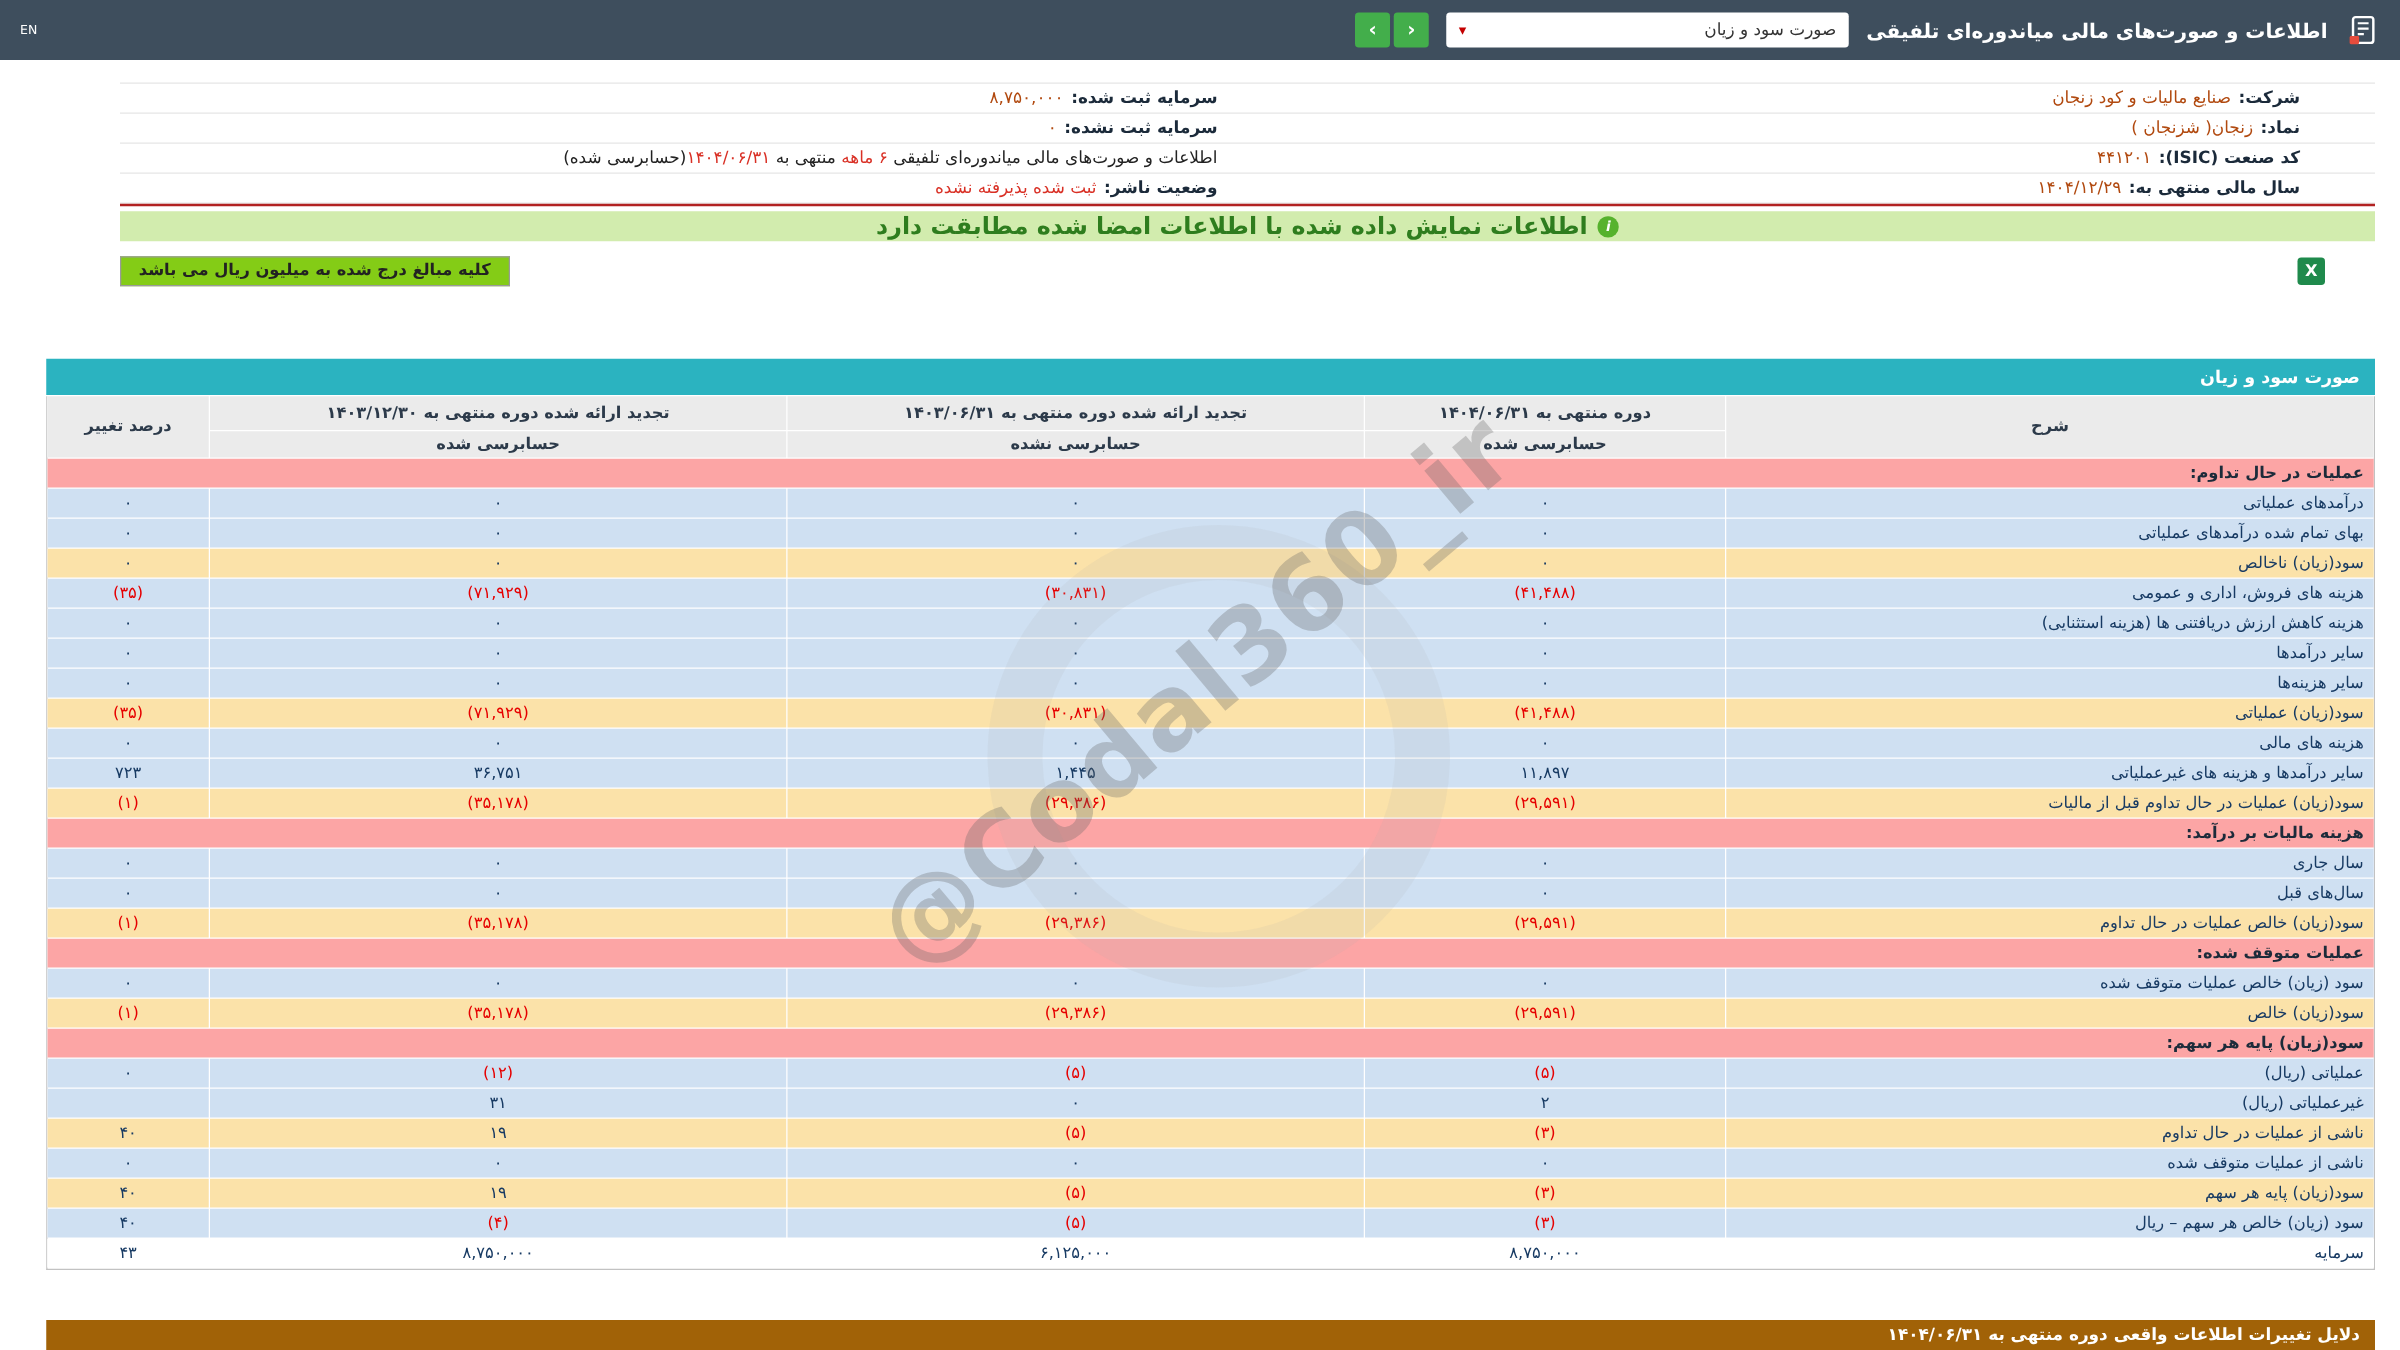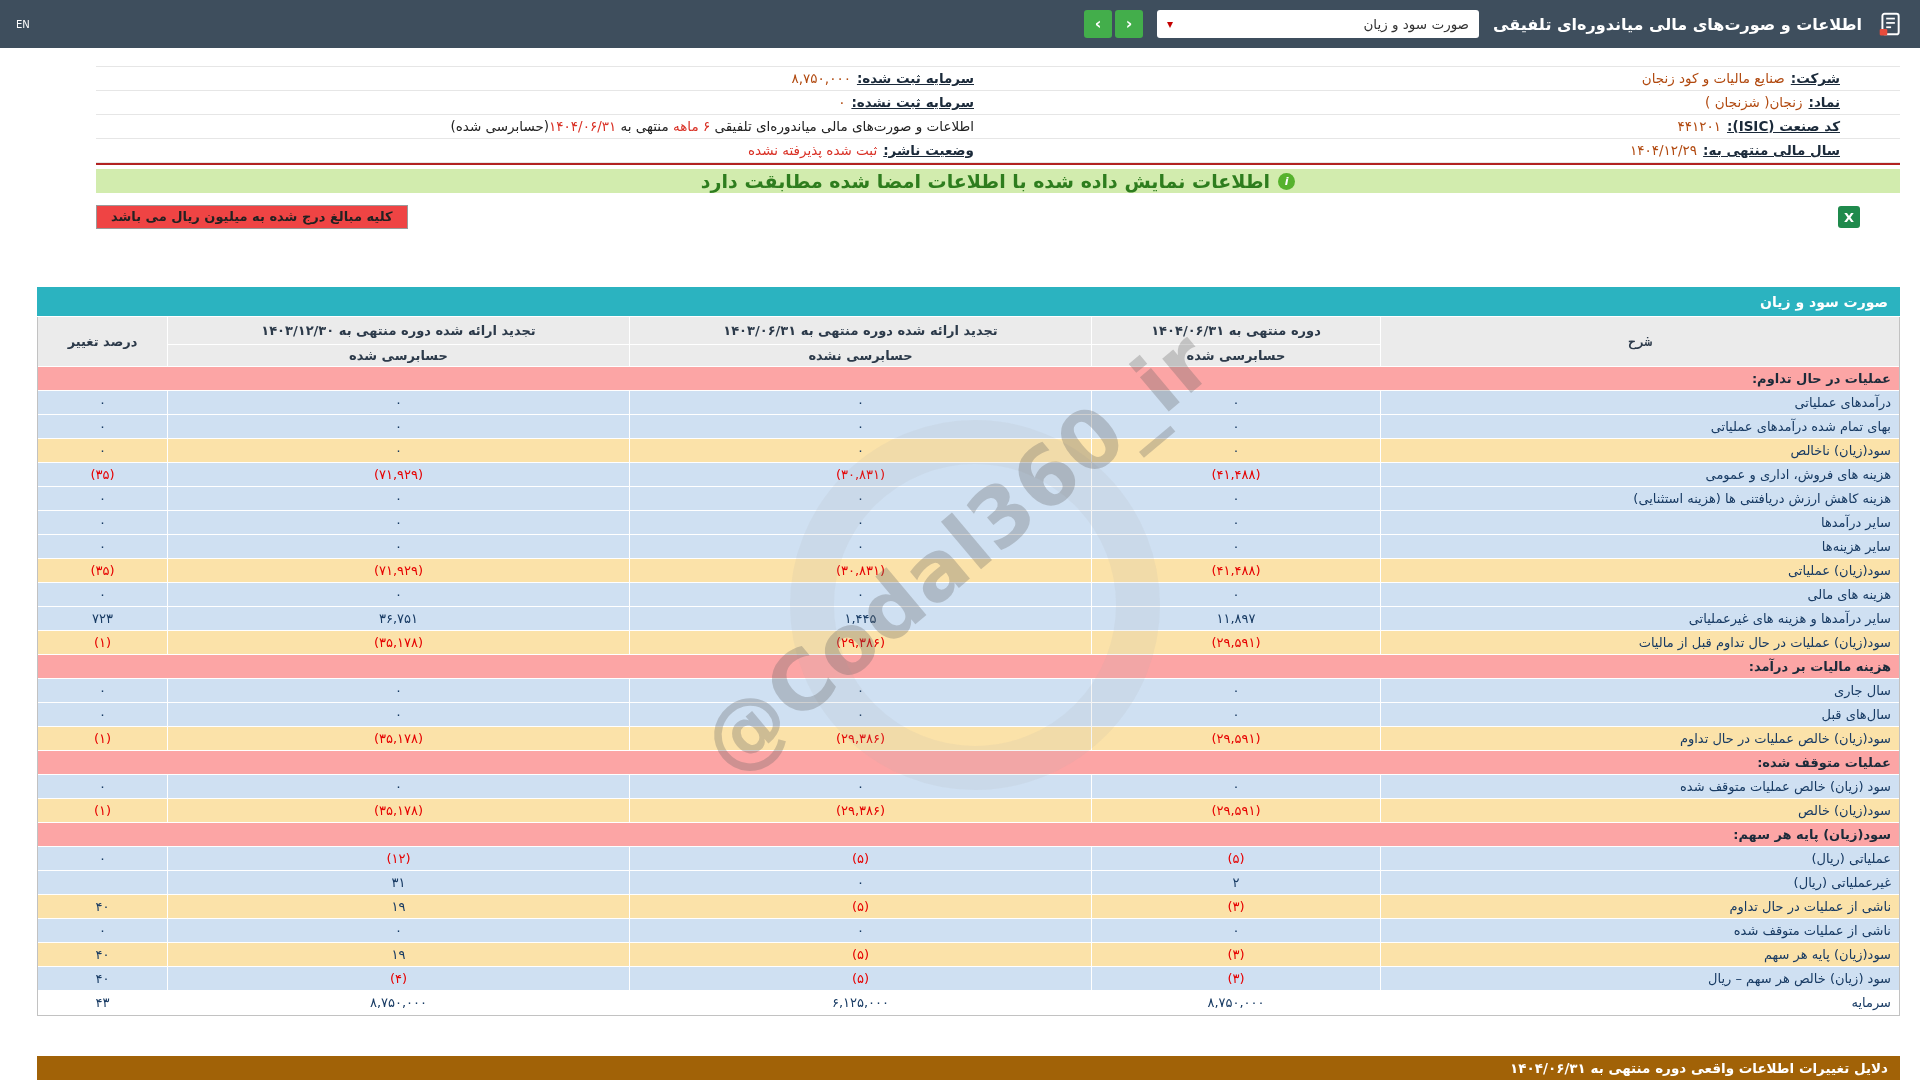--- a/index.html
+++ b/index.html
@@ -36,21 +36,21 @@
 
   
   .company-info {
     margin: 18px 20px 0 96px;
     border-top: 1px solid #e6e6e6;
     font-size: 13.5px;
   }
   .info-row { display: flex; border-bottom: 1px solid #e6e6e6; }
   .info-cell { width: 50%; padding: 3px 60px 3px 8px; line-height: 17px; white-space: nowrap; }
   .info-cell-left { padding-right: 24px; }
-  .info-label { font-weight: bold; color: #1b2a3a; margin-left: 6px; text-decoration: underline; }
+  .info-label { font-weight: bold; color: #1b2a3a; margin-left: 6px; }
   .info-value { color: #b1490f; }
   .info-red { color: #d93025; }
   .info-plain { color: #222; }
   .red-divider { margin: 0 20px 0 96px; height: 2px; background: #b22222; }
 
   
   .banner {
     margin: 4px 20px 0 96px; height: 24px; background: #d2ecae;
     display: flex; align-items: center; justify-content: center; gap: 8px;
   }
@@ -62,40 +62,40 @@
   }
 
   
   .note-row { margin: 12px 20px 0 96px; display: flex; justify-content: space-between; align-items: center; }
   .excel-icon {
     width: 22px; height: 22px; margin-right: 40px; background: #1f8a4c; border-radius: 3px;
     color: #fff; font-weight: bold; font-size: 13px;
     display: flex; align-items: center; justify-content: center; cursor: pointer;
   }
   .note-box {
-    border: 1px solid #9a9a9a; background: #ef4444; height: 24px; line-height: 22px;
+    border: 1px solid #9a9a9a; background: #84cc16; height: 24px; line-height: 22px;
     padding: 0 14px; font-size: 13px; font-weight: bold; color: #222;
   }
 
   
   .statement { margin: 58px 20px 0 37px; --cols: 518px 288px 461px 461px 1fr; }
   .tbl-title {
     height: 29px; background: #2bb3c0; color: #fff; font-weight: bold; font-size: 14px;
     display: flex; align-items: center; padding: 0 12px;
   }
   .tbl-wrap { border: 1px solid #c2c2c2; border-top: none; background: #fff; }
   .thead {
     display: grid; grid-template-columns: var(--cols); grid-template-rows: 27px 21px;
     gap: 1px; background: #fff; margin-top: 1px;
   }
   .th {
     background: #ebebeb; display: flex; align-items: center; justify-content: center;
     font-weight: bold; font-size: 13px; color: #2c3a4a;
   }
-  .th-desc { grid-column: 1; grid-row: 1 / 3; font-family: Liberation Mono, monospace; }
+  .th-desc { grid-column: 1; grid-row: 1 / 3; }
   .th-c1 { grid-column: 2; grid-row: 1; }
   .th-c2 { grid-column: 3; grid-row: 1; }
   .th-c3 { grid-column: 4; grid-row: 1; }
   .th-pct { grid-column: 5; grid-row: 1 / 3; }
   .th-sub1 { grid-column: 2; grid-row: 2; }
   .th-sub2 { grid-column: 3; grid-row: 2; }
   .th-sub3 { grid-column: 4; grid-row: 2; }
 
   .tbody { display: flex; flex-direction: column; padding-bottom: 1px; }
   .trow { display: grid; grid-template-columns: var(--cols); gap: 1px; background: #fff; margin-top: 1px; }

